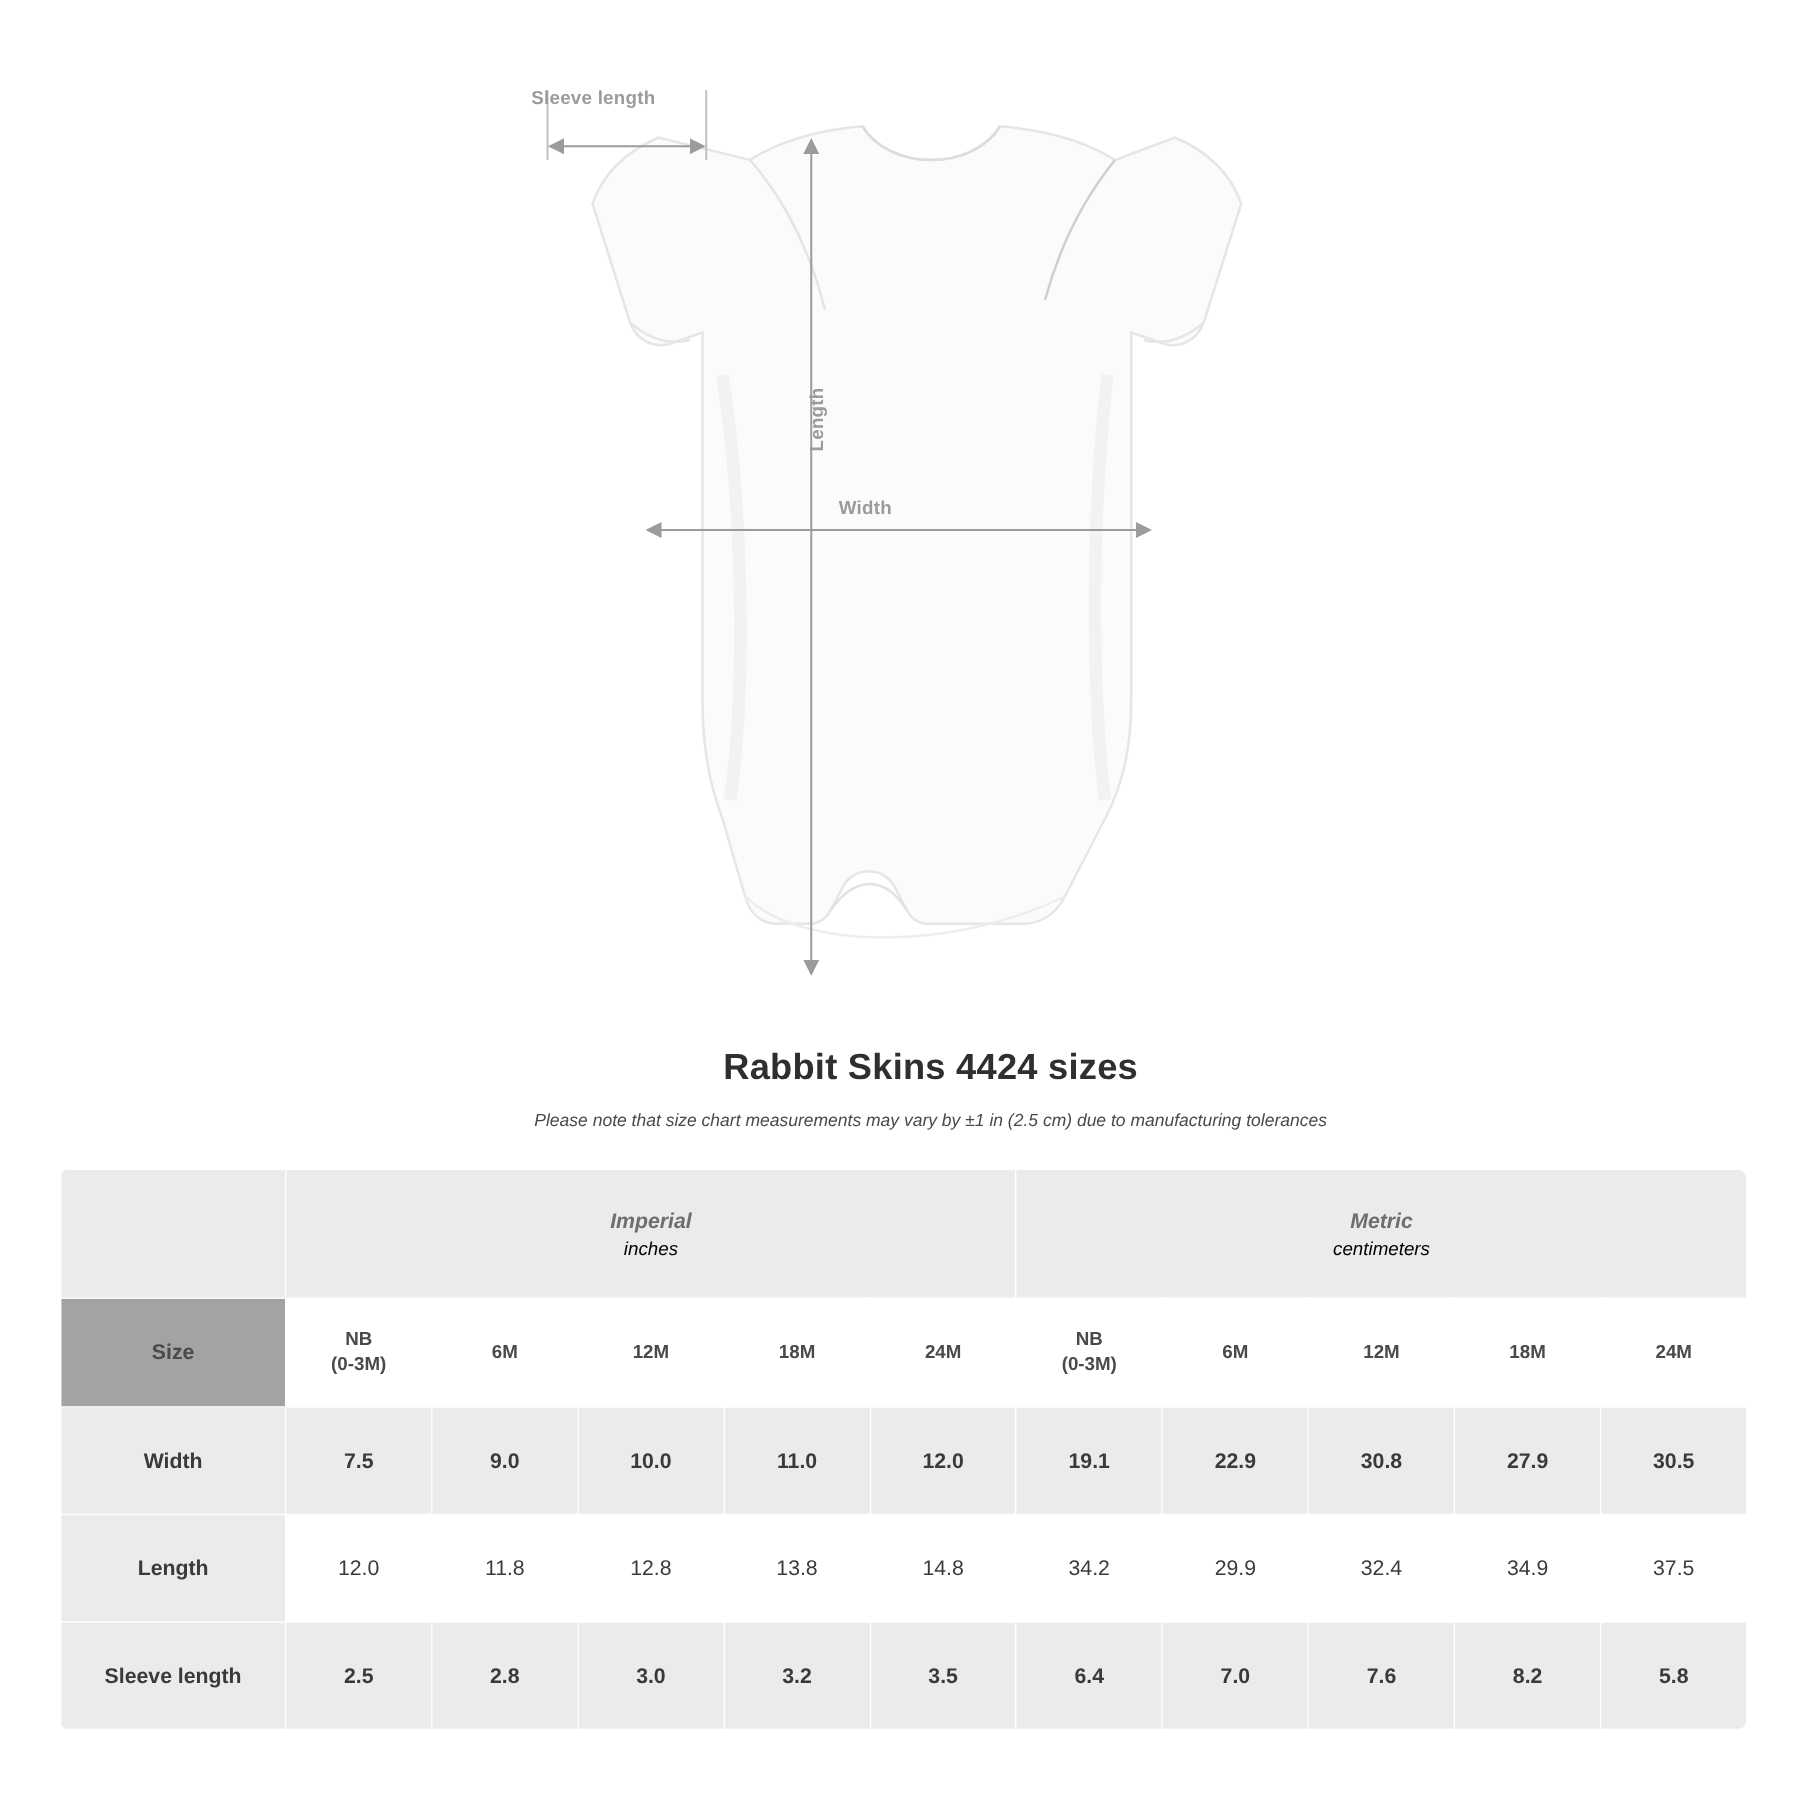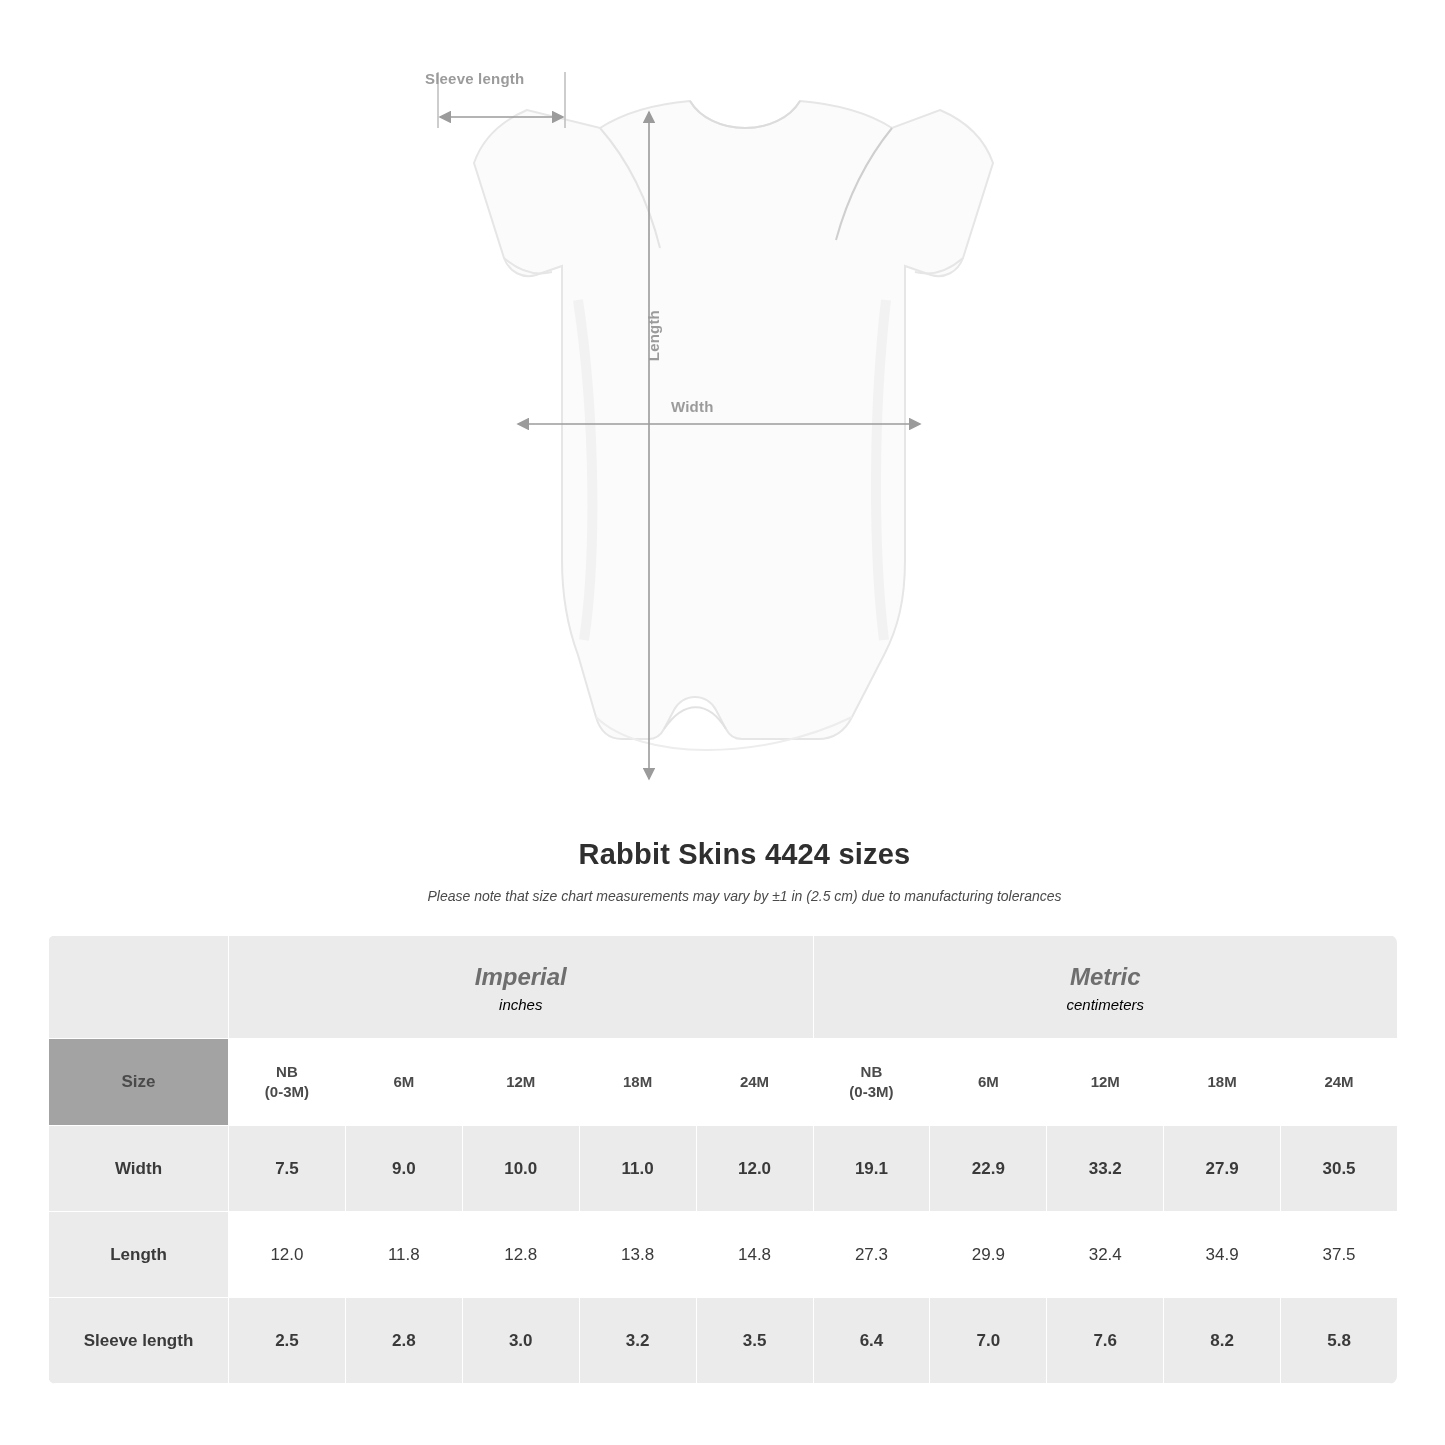--- a/index.html
+++ b/index.html
@@ -85,21 +85,21 @@
   table.size-table th {
     border: 1px solid #ffffff;
     text-align: center;
     vertical-align: middle;
   }
   .unit-head {
     background: #ebebeb;
     height: 100px;
   }
   .unit-head .unit-name {
-    font-size: 24px;
+    font-size: 17px;
     font-style: italic;
     font-weight: bold;
     color: #6e6e6e;
     line-height: 1.25;
   }
   .unit-head .unit-sub {
     font-size: 15px;
     font-style: italic;
     color: #000000;
     margin-top: 4px;
@@ -265,33 +265,33 @@
 
       <tr class="data-row odd">
         <td class="rowlabel">Width</td>
         <td>7.5</td>
         <td>9.0</td>
         <td>10.0</td>
         <td>11.0</td>
         <td>12.0</td>
         <td>19.1</td>
         <td>22.9</td>
-        <td>33.2</td>
+        <td>30.8</td>
         <td>27.9</td>
         <td>30.5</td>
       </tr>
 
       <tr class="data-row even">
         <td class="rowlabel">Length</td>
         <td>12.0</td>
         <td>11.8</td>
         <td>12.8</td>
         <td>13.8</td>
         <td>14.8</td>
-        <td>27.3</td>
+        <td>34.2</td>
         <td>29.9</td>
         <td>32.4</td>
         <td>34.9</td>
         <td>37.5</td>
       </tr>
 
       <tr class="data-row odd">
         <td class="rowlabel">Sleeve length</td>
         <td>2.5</td>
         <td>2.8</td>

